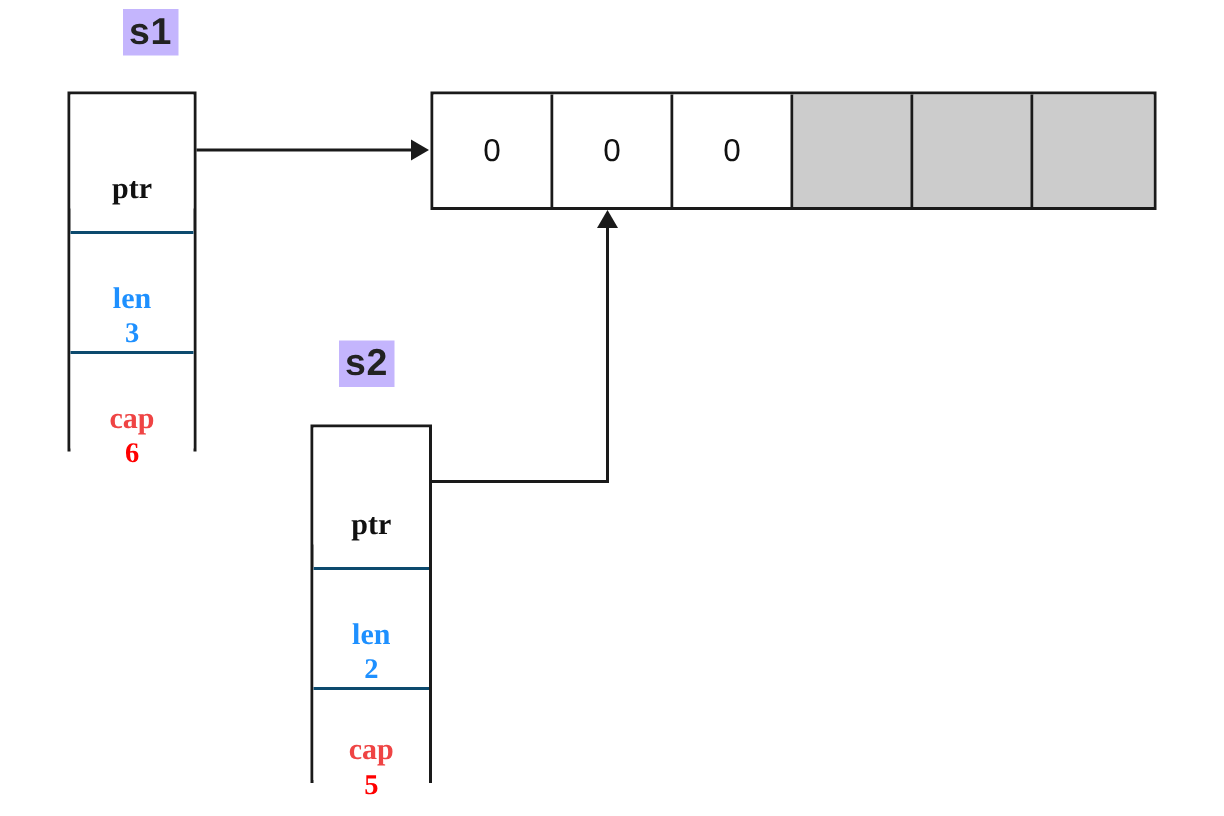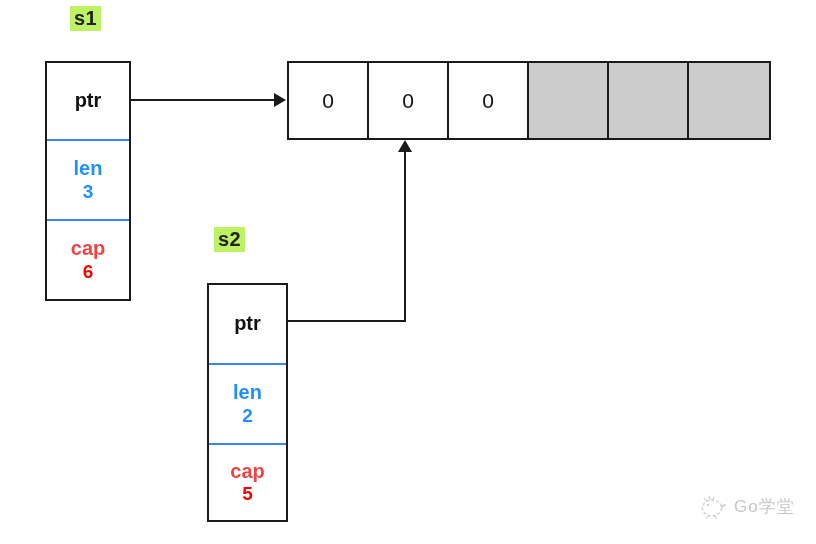--- a/index.html
+++ b/index.html
@@ -12,50 +12,53 @@
     width: 816px;
     height: 544px;
     background: #ffffff;
     font-family: "Liberation Sans", sans-serif;
     overflow: hidden;
   }
 
   
   .struct-label {
     position: absolute;
-    font-size: 20px;
+    font-size: 25px;
     font-weight: bold;
     color: #222222;
-    background: #bef264;
+    background: #c4b5fd;
     padding: 1px 4px;
     line-height: 1.15;
     letter-spacing: 0.5px;
+    margin-left: 12px;
   }
 
   
   .struct-box {
     position: absolute;
     border: 2px solid #1a1a1a;
     box-sizing: border-box;
     background: #ffffff;
   }
   .struct-cell {
     position: absolute;
     left: 0;
     right: 0;
     box-sizing: border-box;
     display: flex;
     flex-direction: column;
     align-items: center;
-    justify-content: center;
+    justify-content: flex-end;
     background: #ffffff;
     line-height: 1.18;
+    font-family: Liberation Serif, serif;
   }
   .struct-cell + .struct-cell {
-    border-top: 2px solid #3b82f6;
+    border-top: 2px solid #0c4a6e;
+    margin-top: 15px;
   }
   .cell-key {
     font-size: 20px;
     font-weight: bold;
   }
   .cell-val {
     font-size: 19px;
     font-weight: bold;
   }
   .key-ptr  { color: #111111; }
@@ -181,24 +184,14 @@
     <div class="struct-cell" style="top:158px; height:77px;">
       <span class="cell-key key-cap">cap</span>
       <span class="cell-val val-cap">5</span>
     </div>
   </div>
 
   <div class="line-h" style="left:288px; top:320px; width:118px;"></div>
   <div class="line-v" style="left:404px; top:151px; height:171px;"></div>
   <div class="arrow-up" style="left:398px; top:140px;"></div>
 
-  <div class="watermark" style="left:697px; top:492px;">
-    <svg class="watermark-mark" width="30" height="28" viewBox="0 0 30 28">
-      <ellipse cx="15" cy="16" rx="9.5" ry="8" fill="none" stroke="#8a8a8a" stroke-width="1.3" stroke-dasharray="3 2"></ellipse>
-      <path d="M24 14 l4.5 -1.5 -4 3.2" fill="none" stroke="#8a8a8a" stroke-width="1.3"></path>
-      <circle cx="11" cy="13" r="1.2" fill="#8a8a8a"></circle>
-      <path d="M7 6 l2.5 3.5 M12 4 l1 4 M17 5 l-1.2 4" fill="none" stroke="#8a8a8a" stroke-width="1.2"></path>
-      <path d="M11 24 l-1.5 3 M18 24 l1.5 3" fill="none" stroke="#8a8a8a" stroke-width="1.2"></path>
-    </svg>
-    <span class="watermark-text">Go学堂</span>
-  </div>
 
 </div>
 
 </body></html>

